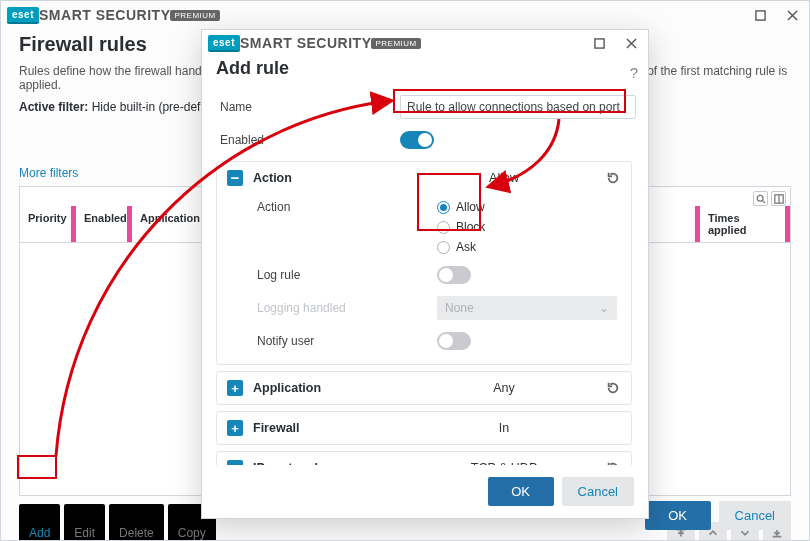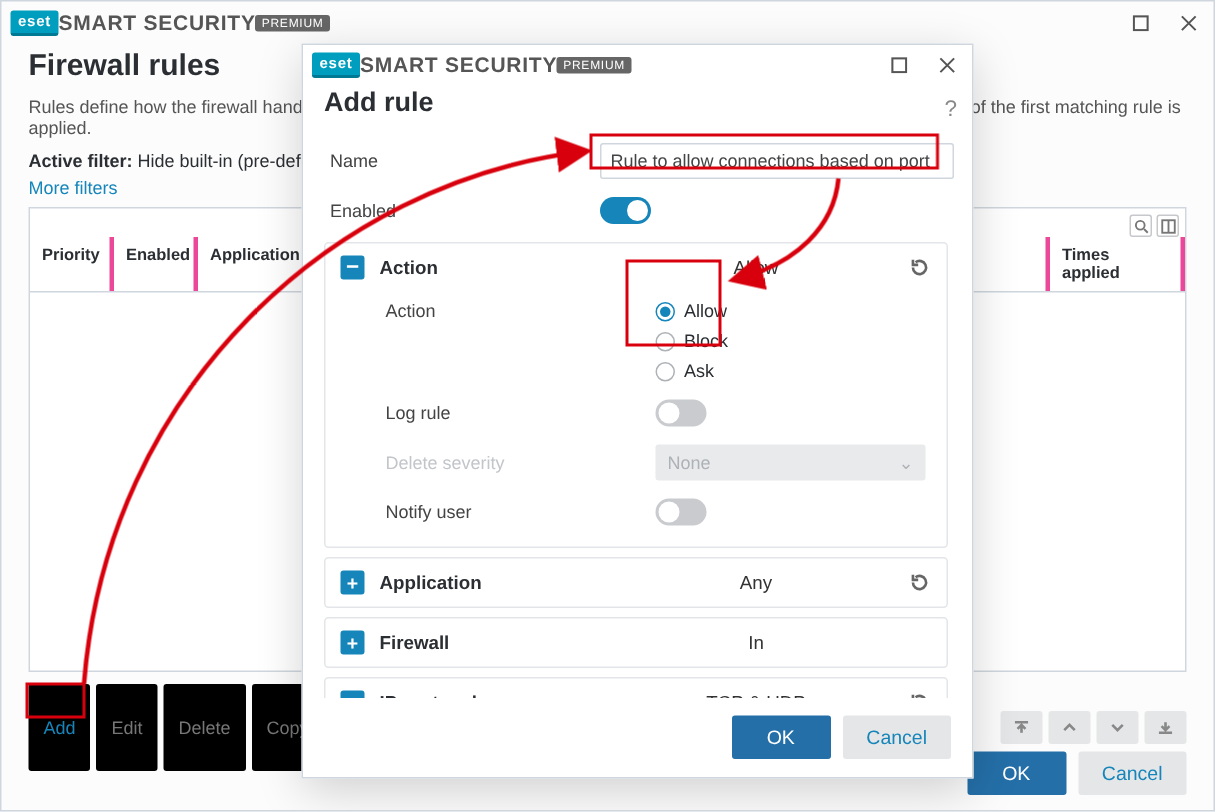--- a/index.html
+++ b/index.html
@@ -26,28 +26,28 @@
   .logo-text{font-weight:600;font-size:14px;letter-spacing:.5px;color:#555;}
   .logo-badge{background:#666;color:#fff;font-size:8px;padding:1px 4px;border-radius:2px;letter-spacing:.5px;}
   .tb-right{margin-left:auto;display:flex;gap:10px;align-items:center;}
   .win-btn{width:22px;height:18px;display:flex;align-items:center;justify-content:center;color:#555;}
   .win-btn svg{width:11px;height:11px;stroke:#555;stroke-width:1.5;fill:none;}
 
   .page{padding:4px 18px;}
   h1{margin:0 0 8px 0;font-size:20px;font-weight:600;}
   .muted-line{color:#555;margin-bottom:8px;}
   .bold{font-weight:700;}
-  .link{color:var(--accent2);text-decoration:none;display:inline-block;margin-bottom:6px;}
+  .link{color:var(--accent2);text-decoration:none;display:inline-block;margin-bottom:6px;margin-top:48px;}
 
   .list-area{border:1px solid var(--border);height:310px;background:#fff;position:relative;}
   .list-tools{display:flex;justify-content:flex-end;gap:3px;padding:4px 4px 0 0;}
   .tool-ic{width:15px;height:15px;border:1px solid #c6c8cb;border-radius:2px;display:flex;align-items:center;justify-content:center;color:#777;}
   .tool-ic svg{width:10px;height:10px;stroke:#777;fill:none;stroke-width:1.5;}
   .list-head{display:flex;border-bottom:1px solid var(--border);font-weight:700;font-size:11px;}
-  .list-head>div{padding:6px 8px;border-right:3px solid #ec4899;}
+  .list-head>div{padding:6px 8px;border-right:5px solid #ec4899;}
   .c-pri{width:56px;} .c-en{width:56px;} .c-app{flex:1;} .c-times{width:90px;text-align:left;}
 
   .btn-row{display:flex;gap:4px;margin-top:8px;align-items:center;}
   .flat-btn{background:#000000;border:none;padding:22px 10px;border-radius:2px;font-size:12px;color:#777;}
   .flat-btn.primary{color:var(--accent2);}
   .spacer{flex:1;}
   .ic-btn{width:28px;height:22px;background:#e5e6e7;border:none;border-radius:2px;display:flex;align-items:center;justify-content:center;}
   .ic-btn svg{width:14px;height:14px;stroke:#888;fill:none;stroke-width:2;}
 
   .dlg-footer{position:absolute;bottom:10px;right:18px;display:flex;gap:8px;}
@@ -251,21 +251,21 @@
                   <span class="radio-dot unsel"></span>
                   <span>Ask</span>
                 </label>
             </div>
           </div>
           <div class="field-row">
             <div class="field-label">Log rule</div>
             <div class="toggle"></div>
           </div>
           <div class="field-row">
-            <div class="field-label faded">Delete severity</div>
+            <div class="field-label faded">Logging handled</div>
             <div class="select">
               <span>None</span>
               <span>⌄</span>
             </div>
           </div>
           <div class="field-row">
             <div class="field-label">Notify user</div>
             <div class="toggle"></div>
           </div>
         </div>

